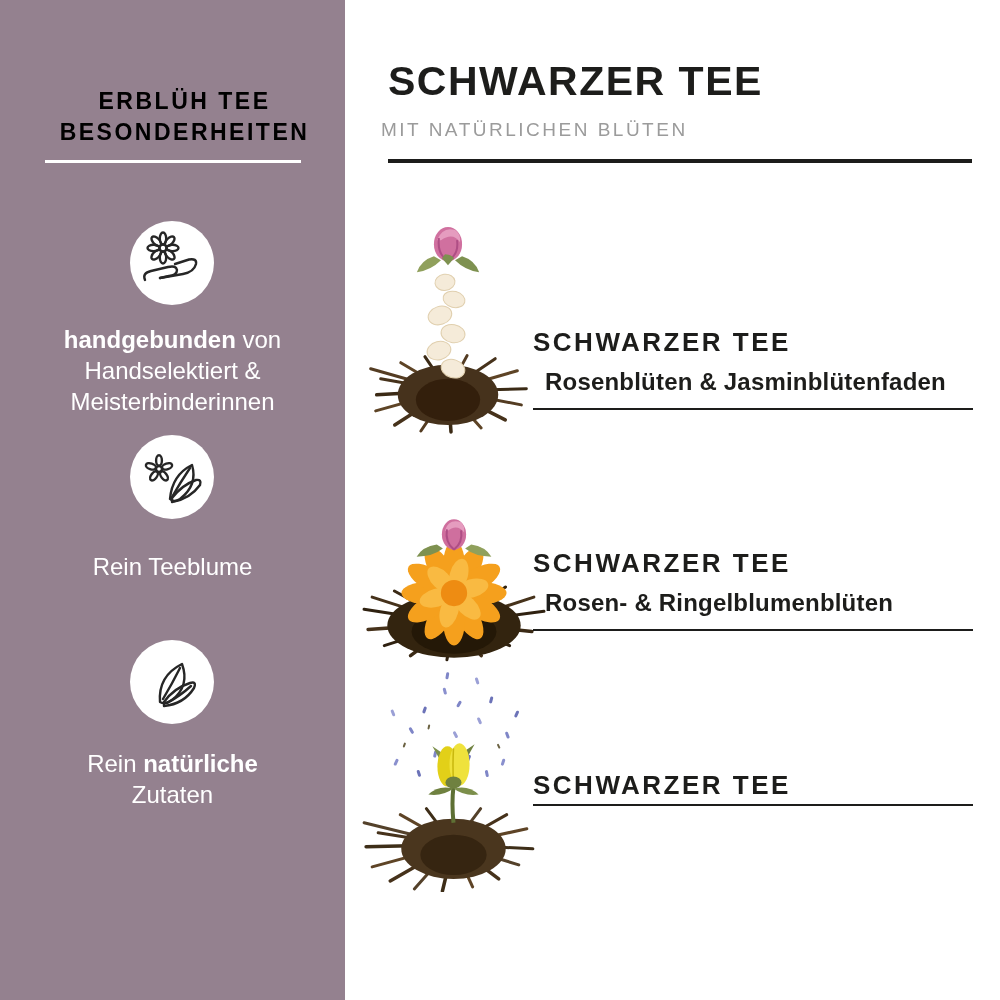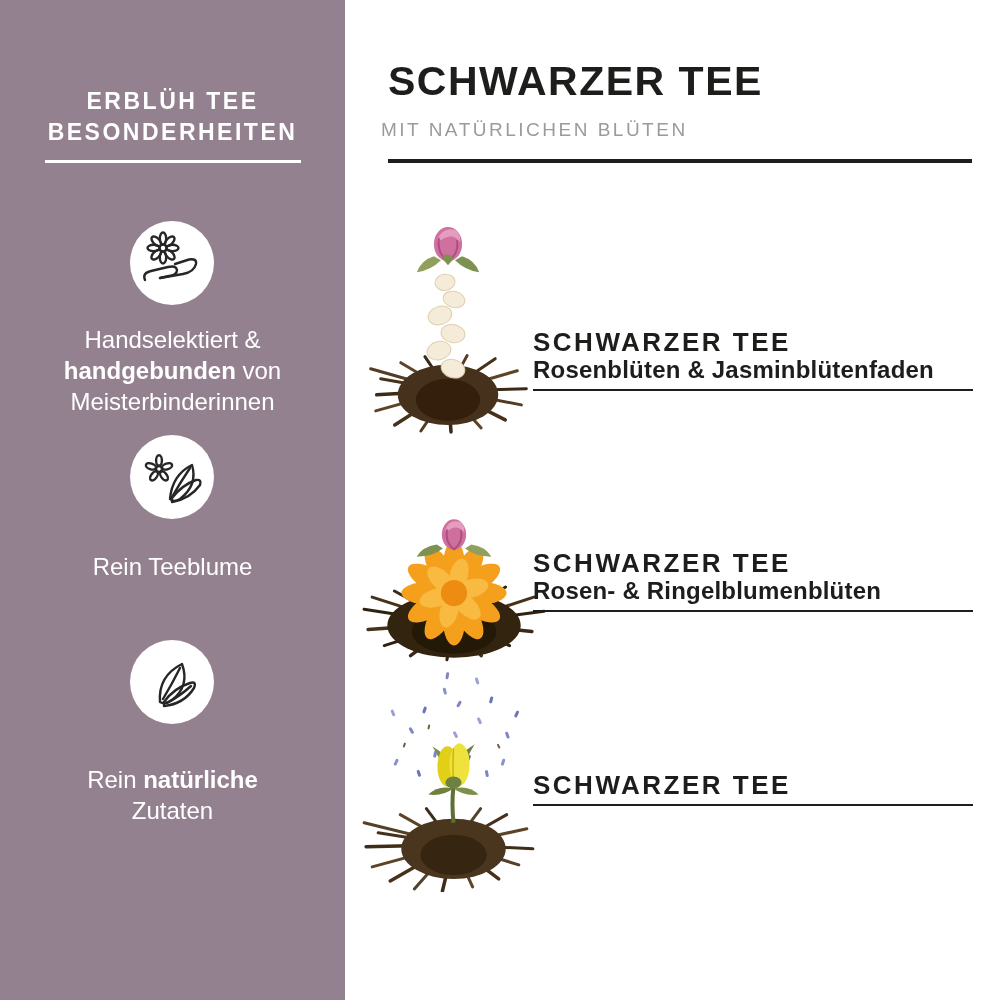--- a/index.html
+++ b/index.html
@@ -1,39 +1,39 @@
 <!DOCTYPE html>
 <html><head>
 <meta charset="utf-8">
 <style>
   html,body{margin:0;padding:0;background:#fff;}
   #page{position:relative;width:1000px;height:1000px;background:#fff;overflow:hidden;
         font-family:"Liberation Sans",sans-serif;}
 
   
   #sidebar{position:absolute;left:0;top:0;width:345px;height:1000px;background:#94818F;}
-  .sb-title{position:absolute;left:0;top:86px;width:345px;text-align:center;color:#ffffff;
+  .sb-title{position:absolute;left:12px;top:86px;width:345px;text-align:center;color:#000000;
             font-weight:bold;font-size:23px;line-height:31px;letter-spacing:2.5px;}
   .sb-underline{position:absolute;left:45px;top:160px;width:256px;height:3px;background:#fff;}
   .sb-icon{position:absolute;left:130px;width:84px;height:84px;}
   .sb-text{position:absolute;left:10px;width:325px;text-align:center;color:#fff;
            font-size:24px;line-height:31px;font-weight:400;}
   .sb-text b{font-weight:bold;}
 
   
   #main-title{position:absolute;left:388px;top:58px;font-size:41px;font-weight:bold;
               color:#1D1D1B;letter-spacing:1.5px;white-space:nowrap;}
   #main-subtitle{position:absolute;left:381px;top:119px;font-size:19px;color:#9B9B9B;
                  letter-spacing:2.5px;white-space:nowrap;}
   #main-rule{position:absolute;left:388px;top:159px;width:584px;height:4px;background:#1D1D1B;}
 
   .product-text{position:absolute;left:533px;width:440px;}
   .product-name{margin:0;font-size:26px;font-weight:bold;letter-spacing:2.5px;
                 color:#1D1D1B;line-height:28px;white-space:nowrap;}
-  .product-variant{margin:0;font-size:24px;font-weight:bold;color:#1D1D1B;
+  .product-variant{margin:12px;font-size:24px;font-weight:bold;color:#1D1D1B;
                    line-height:28px;white-space:nowrap;letter-spacing:0.2px;}
   .product-rule{margin-top:5px;height:2px;background:#1D1D1B;}
 
   .flower-svg{position:absolute;}
 </style>
 </head>
 <body>
 
 <div id="page">
 
@@ -56,22 +56,22 @@
         <ellipse cx="33" cy="17.5" rx="3.2" ry="6" transform="rotate(180 33 27)"></ellipse>
         <ellipse cx="33" cy="17.5" rx="3.2" ry="6" transform="rotate(225 33 27)"></ellipse>
         <ellipse cx="33" cy="17.5" rx="3.2" ry="6" transform="rotate(270 33 27)"></ellipse>
         <ellipse cx="33" cy="17.5" rx="3.2" ry="6" transform="rotate(315 33 27)"></ellipse>
         <path d="M15 59 Q12 52 21 50 L38 46 Q46 44 47 49 Q47 54 39 55 L30 57"></path>
         <path d="M30 57 L53 53 Q64 51 66 43 Q67 37 59 38.5 L45 43"></path>
       </g>
     </svg>
 
     <div class="sb-text" style="top:324px">
+      <div><b>handgebunden</b><span> von</span></div>
       <div><span>Handselektiert &amp;</span></div>
-      <div><b>handgebunden</b><span> von</span></div>
       <div><span>Meisterbinderinnen</span></div>
     </div>
 
     <svg class="sb-icon" style="top:435px" viewBox="0 0 84 84">
       <circle cx="42" cy="42" r="42" fill="#FFFFFF"></circle>
       <g stroke="#262626" stroke-width="2.4" fill="none" stroke-linecap="round" stroke-linejoin="round">
         <circle cx="29" cy="34" r="3"></circle>
         <ellipse cx="29" cy="25.5" rx="2.9" ry="5.2" transform="rotate(0 29 34)"></ellipse>
         <ellipse cx="29" cy="25.5" rx="2.9" ry="5.2" transform="rotate(72 29 34)"></ellipse>
         <ellipse cx="29" cy="25.5" rx="2.9" ry="5.2" transform="rotate(144 29 34)"></ellipse>
@@ -90,21 +90,21 @@
     <svg class="sb-icon" style="top:640px" viewBox="0 0 84 84">
       <circle cx="42" cy="42" r="42" fill="#FFFFFF"></circle>
       <g stroke="#262626" stroke-width="2.4" fill="none" stroke-linecap="round" stroke-linejoin="round">
         <path d="M30 62 Q28 36 52 24 Q60 46 42 60 Q35 65 30 62 Z"></path>
         <path d="M33 59 Q42 44 50 28"></path>
         <path d="M34 66 Q54 64 64 48 Q67 41 60 43 Q44 48 34 62 Z"></path>
         <path d="M37 63 Q50 56 61 46"></path>
       </g>
     </svg>
 
-    <div class="sb-text" style="top:764px">
+    <div class="sb-text" style="top:748px">
       <div><span>Rein </span><b>natürliche</b></div>
       <div><span>Zutaten</span></div>
     </div>
   </div>
 
   <div id="main-title">SCHWARZER TEE</div>
   <div id="main-subtitle">MIT NATÜRLICHEN BLÜTEN</div>
   <div id="main-rule"></div>
 
   <svg class="flower-svg" style="left:362px;top:208px" width="172" height="226" viewBox="0 0 170 225">

